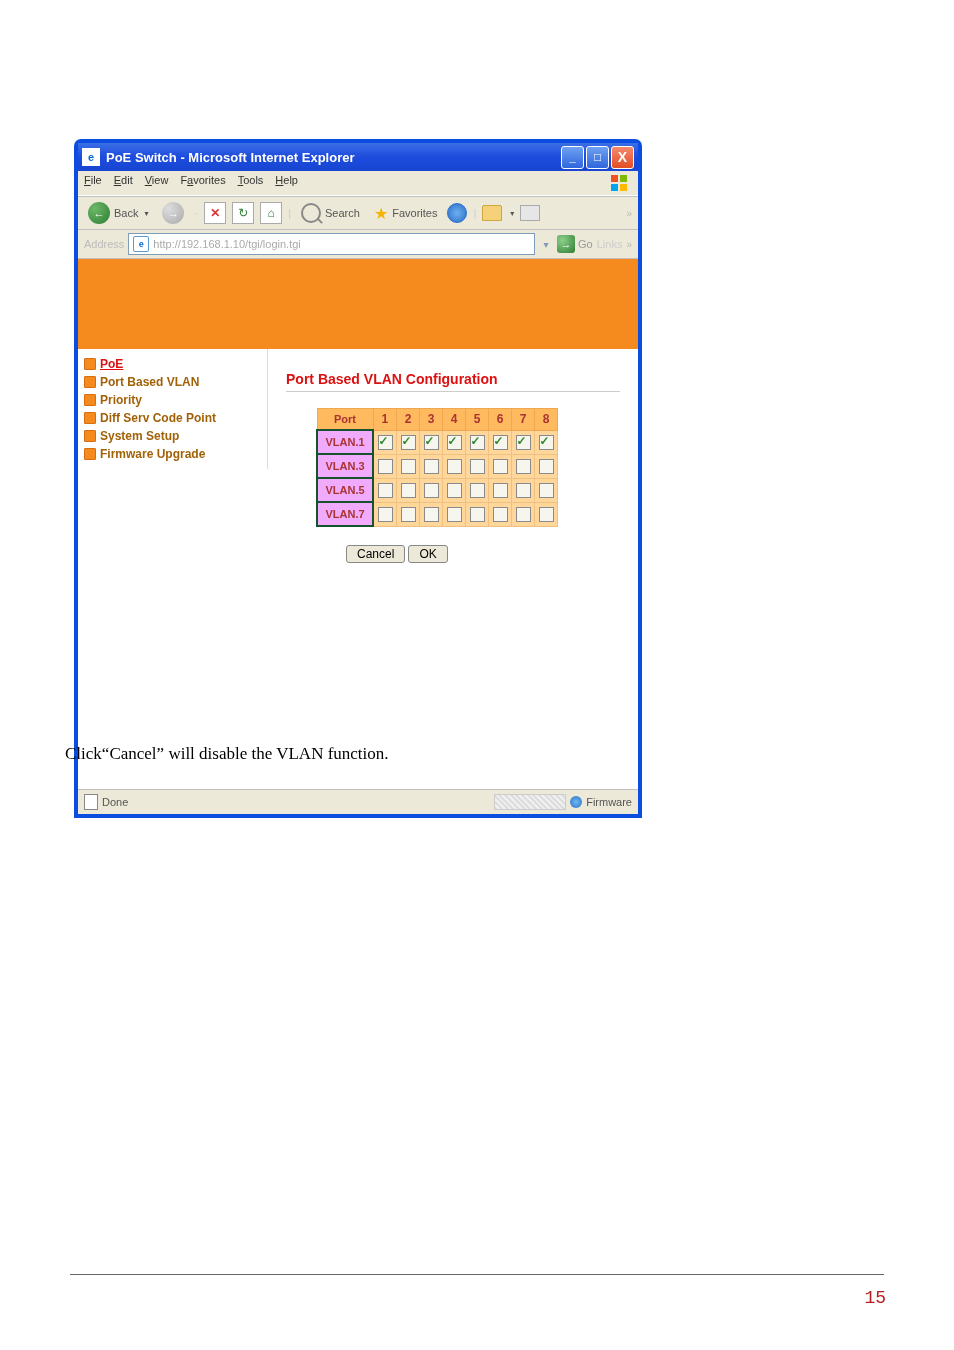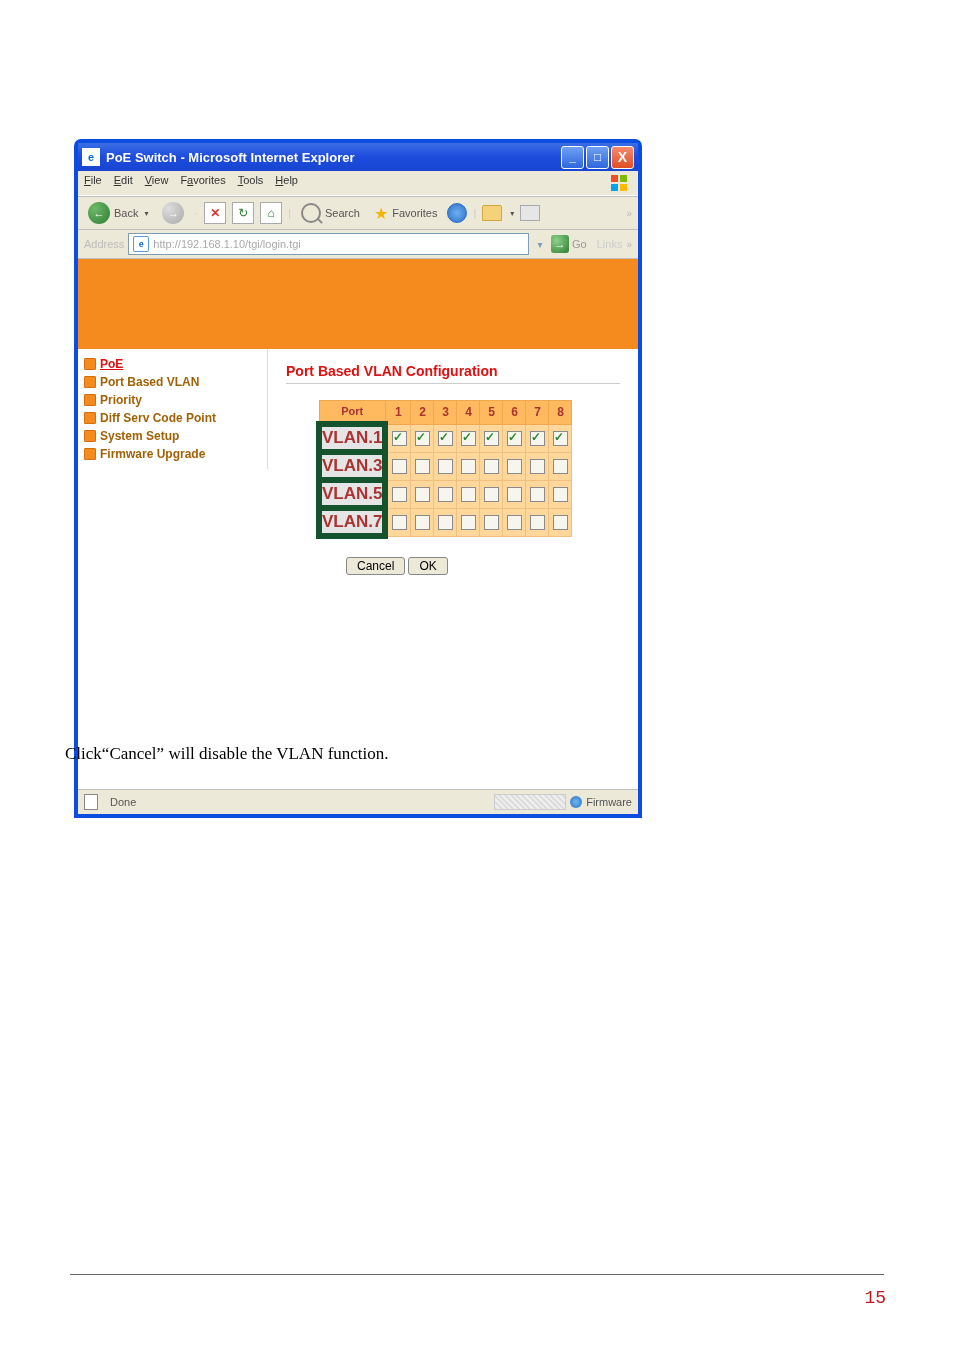--- a/index.html
+++ b/index.html
@@ -32,45 +32,45 @@
   .ic-print{width:18px;height:14px;background:#e6e6e6;border:1px solid #aaa}
   .dropdown-arrow{font-size:8px;color:#555;margin-left:2px}
   .chev{color:#bbb;font-size:10px;margin-left:auto}
   .addrbar{background:#ece9d8;padding:3px 6px;display:flex;align-items:center;gap:4px;border-bottom:1px solid #c0c0c0}
   .addrlabel{color:#bbb}
   .addrinput{flex:1;background:#fff;border:1px solid #7f9db9;padding:2px 4px;display:flex;align-items:center;gap:4px;color:#aaa}
   .ic-ie{width:14px;height:14px;border:1px solid #5a9bd5;border-radius:2px;display:flex;align-items:center;justify-content:center;font-size:9px;color:#0a6bd6;font-weight:bold}
   .addrdrop{width:14px;text-align:center;color:#7f9db9;font-size:10px}
   .go-btn{display:flex;align-items:center;gap:3px;color:#999}
   .ic-go{width:18px;height:18px;background:radial-gradient(circle at 30% 30%,#8ed08a,#2e7d32);border-radius:3px;color:#fff;display:flex;align-items:center;justify-content:center;font-weight:bold}
-  .links{color:#ccc;margin-left:6px}
+  .links{color:#ccc;}
   .content{display:flex;background:#fff;min-height:440px}
   .banner{height:90px;background:#f58a1f}
   .sidebar{width:190px}
   .sidelist{background:#fff;border-right:1px solid #ddd;padding:6px 4px}
   .sideitem{display:flex;align-items:center;gap:4px;padding:2px 2px;font-size:12px}
   .sideitem a{cursor:pointer}
   .bullet{width:10px;height:10px;background:#f58a1f;border:1px solid #d66e0f;display:inline-block;border-radius:1px;flex-shrink:0}
   .lnk-cur{color:#d11;font-weight:bold;text-decoration:underline}
   .lnk{color:#a16207;font-weight:bold}
-  .main{flex:1;padding:14px 18px}
+  .main{flex:1;padding:22px 18px}
   .main h3{color:#d11;font-size:14px;margin:0 0 4px 0;font-weight:bold}
   .hr{border:none;border-top:1px solid #ccc;margin:2px 0 16px 0}
   .vlantbl{margin-left:30px;border-collapse:collapse;font-size:12px}
   .vlantbl th,.vlantbl td{padding:0;text-align:center}
   .vlantbl th{background:#ffb95e;color:#a33;font-weight:bold;width:22px;height:20px;border:1px solid #f0a850}
   .vlantbl th.rowhdr{width:54px;text-align:center;font-size:11px}
-  .vlantbl td.rowlabel{background:#e5e5e5;color:#a33;font-weight:bold;width:54px;height:22px;font-size:17px;border:6px solid #14532d}
+  .vlantbl td.rowlabel{background:#f0abfc;color:#a33;font-weight:bold;width:54px;height:22px;font-size:11px;border:2px solid #14532d}
   .vlantbl td.cbcell{background:#ffd79a;width:22px;height:22px;border:1px solid #f0c080}
   .cbx{width:13px;height:13px;border:1px solid #8a8a8a;background:#f6f6ee;display:inline-block;position:relative;vertical-align:middle}
   .cbx.chk:after{content:"✓";position:absolute;left:0;top:-2px;font-size:12px;color:#2a8a2a;font-weight:bold}
   .btnrow{margin:18px 0 8px 60px}
   .btn{font-family:inherit;font-size:12px;padding:1px 10px;background:#ece9d8;border:1px solid #888;border-radius:3px;cursor:pointer}
   .statusbar{background:#ece9d8;border-top:1px solid #c0c0c0;display:flex;align-items:center;padding:2px 6px;height:20px;color:#555}
-  .statustxt{display:flex;align-items:center;gap:12px}
+  .statustxt{display:flex;align-items:center;gap:4px}
   .statusright{margin-left:auto;display:flex;align-items:center;gap:4px}
   .ic-doc{width:12px;height:14px;border:1px solid #888;background:#fff}
   .hatch{width:70px;height:14px;background:repeating-linear-gradient(45deg,#ddd,#ddd 2px,#f0f0f0 2px,#f0f0f0 4px);border:1px solid #ccc}
   .ic-net{width:12px;height:12px;border-radius:50%;background:radial-gradient(circle,#6fb9f0,#2a6dc9)}
   
   .caption{position:absolute;left:65px;top:742px;width:480px;font-family:"Times New Roman",serif;font-size:17px;line-height:1.4}
   .qo{font-family:Georgia,serif}
   .pagenum{position:absolute;right:68px;bottom:42px;font-family:Liberation Mono, monospace;font-size:18px;color:#b91c1c}
   .pagehr{position:absolute;left:70px;right:70px;bottom:70px;border:none;border-top:1px solid #666}
 </style>

